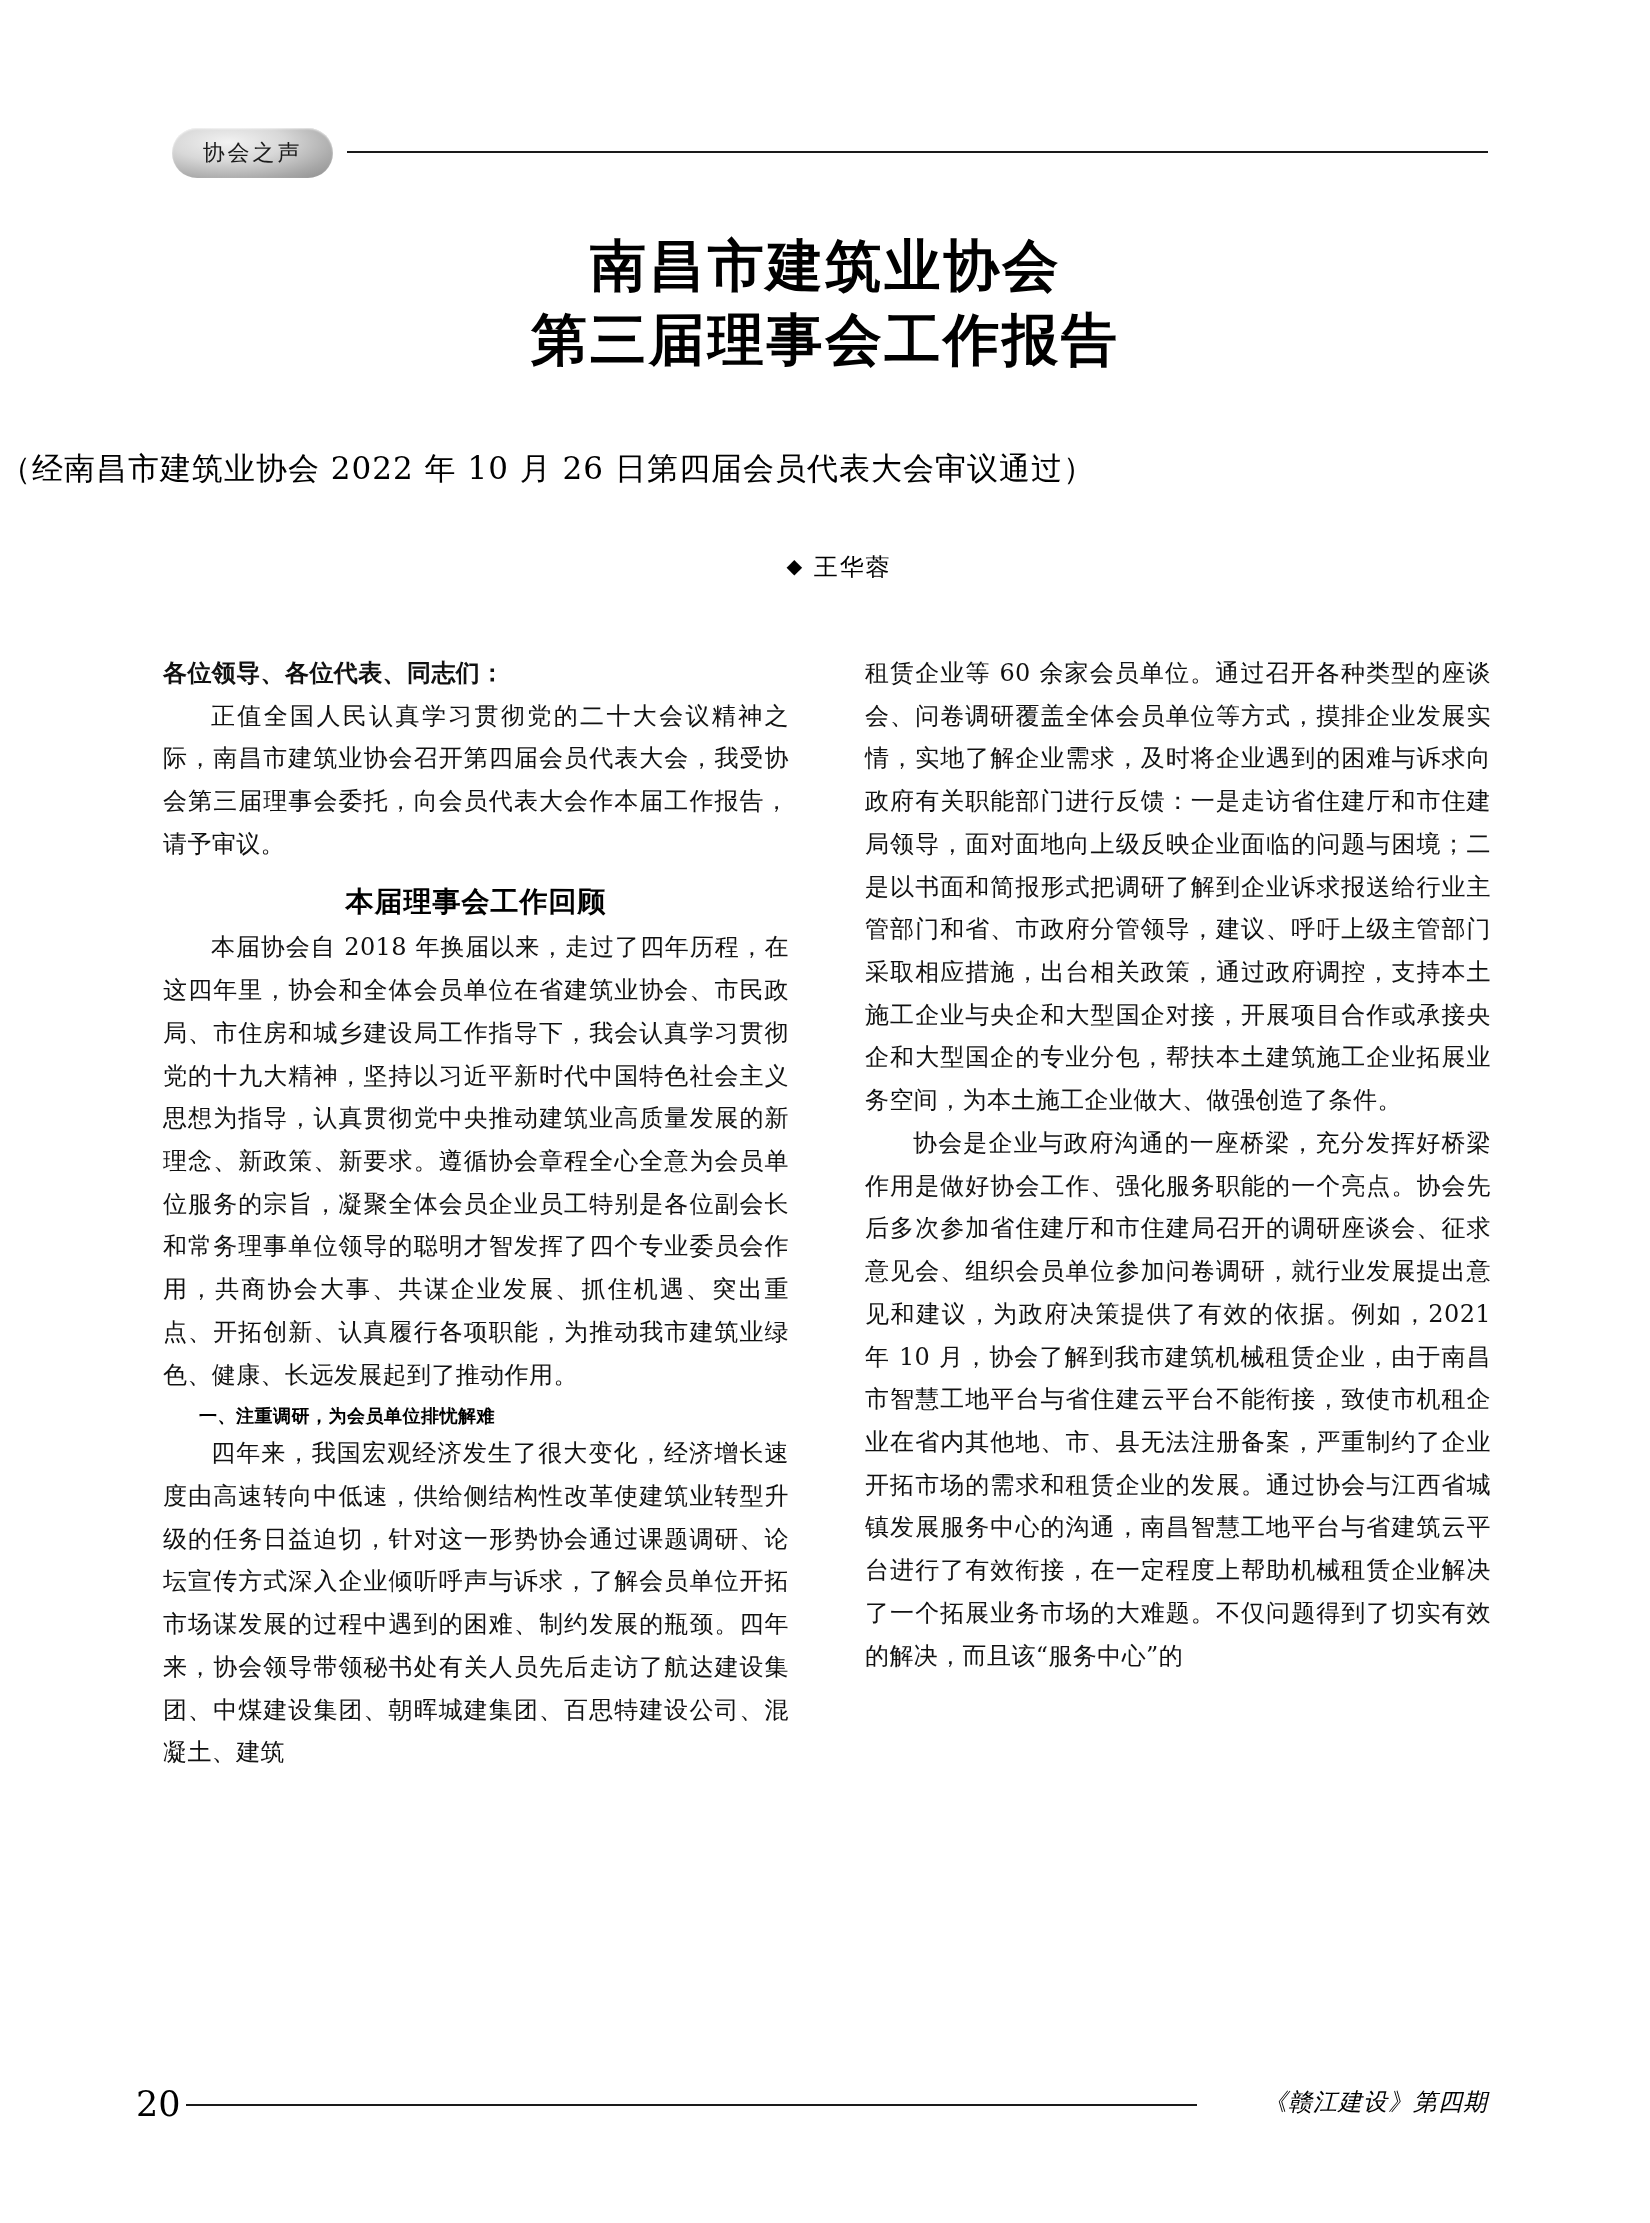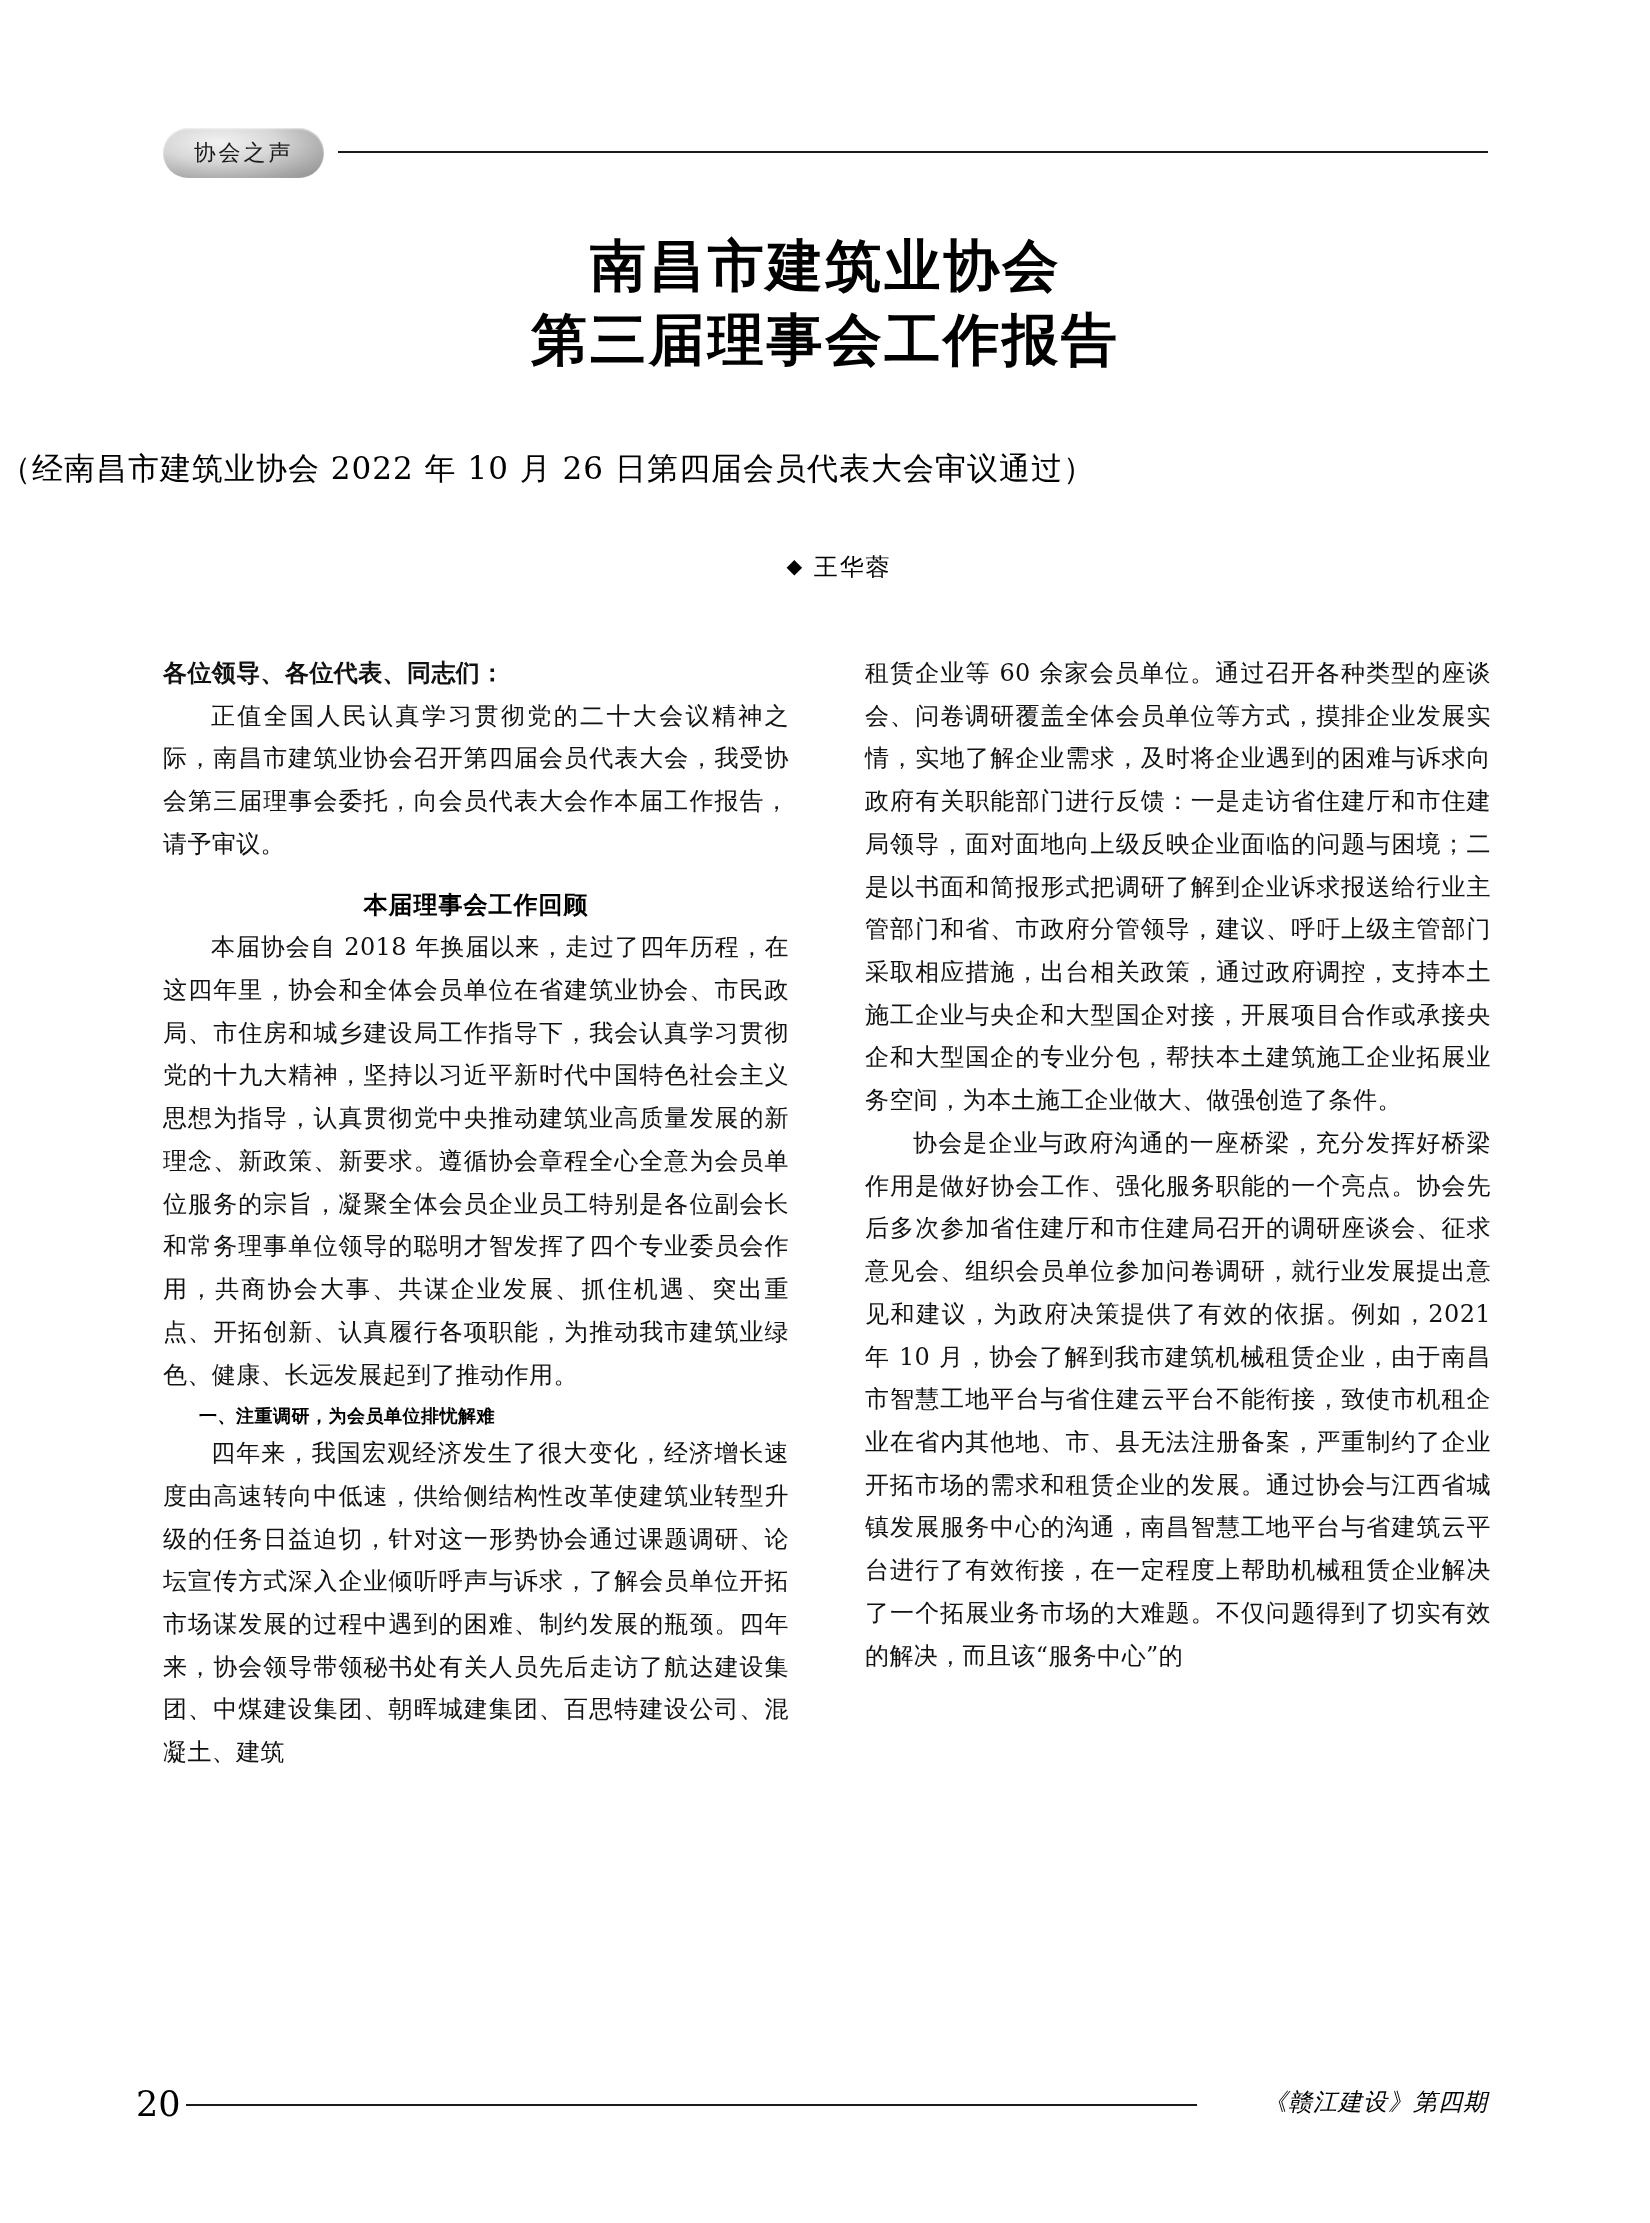--- a/index.html
+++ b/index.html
@@ -18,21 +18,21 @@
 
   .page {
     position: absolute;
     inset: 0;
   }
 
   
   .header {
     position: absolute;
     top: 128px;
-    left: 163px;
+    left: 172px;
     right: 163px;
     height: 58px;
   }
   .header-badge {
     position: absolute;
     left: 0;
     top: 0;
     width: 161px;
     height: 50px;
     border-radius: 25px;
@@ -131,25 +131,25 @@
   }
   p.indent { text-indent: 2em; }
   p.lead {
     font-family: "DejaVu Sans", "Liberation Sans", sans-serif;
     font-weight: bold;
     font-size: 24px;
     line-height: 1.78;
     letter-spacing: 0.4px;
   }
   h2.section {
-    margin: 18px 0 0 0;
+    margin: 11px 0 0 0;
     text-align: center;
     font-family: "DejaVu Sans", "Liberation Sans", sans-serif;
     font-weight: bold;
-    font-size: 24px;
+    font-size: 28px;
     line-height: 1.78;
     letter-spacing: 1px;
     color: #000;
   }
   h3.subsection {
     margin: 3.9px 0 0 0;
     text-indent: 2em;
     font-family: "DejaVu Sans", "Liberation Sans", sans-serif;
     font-weight: bold;
     font-size: 18px;

